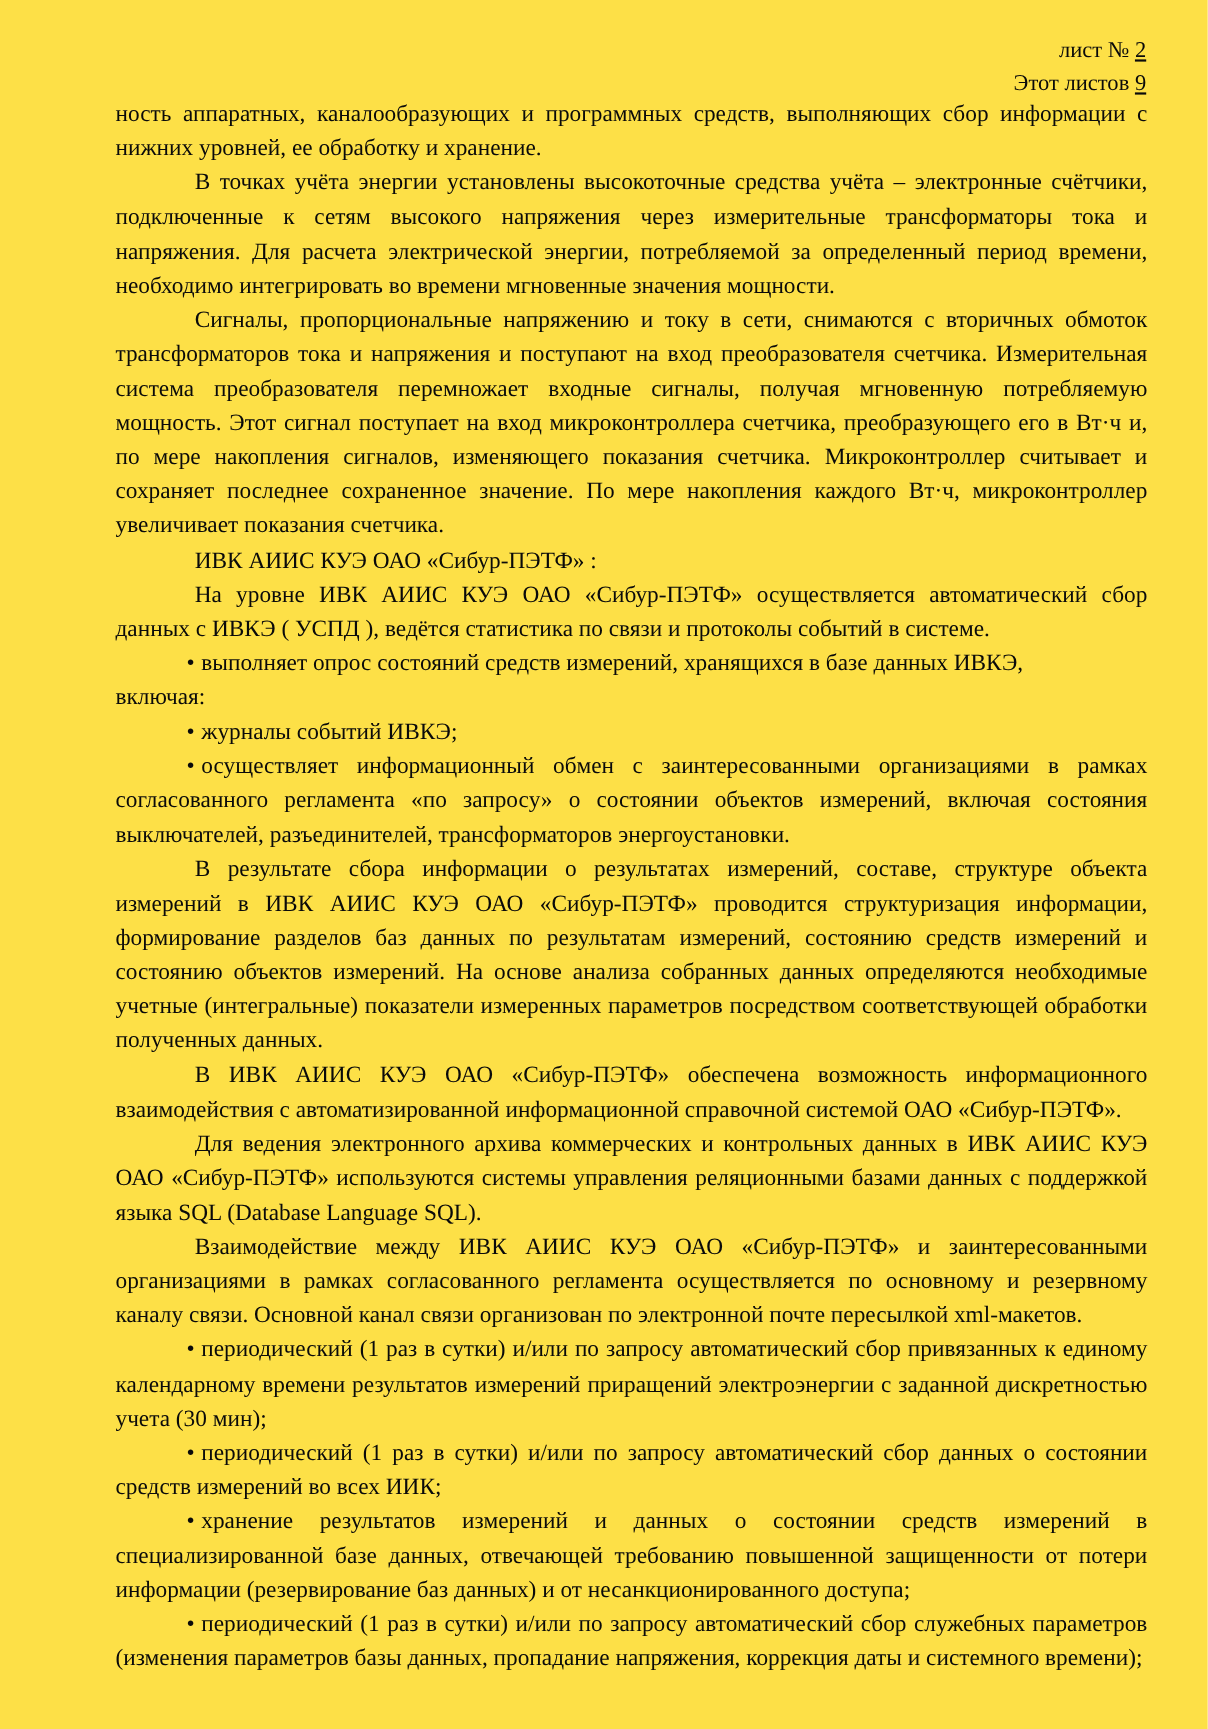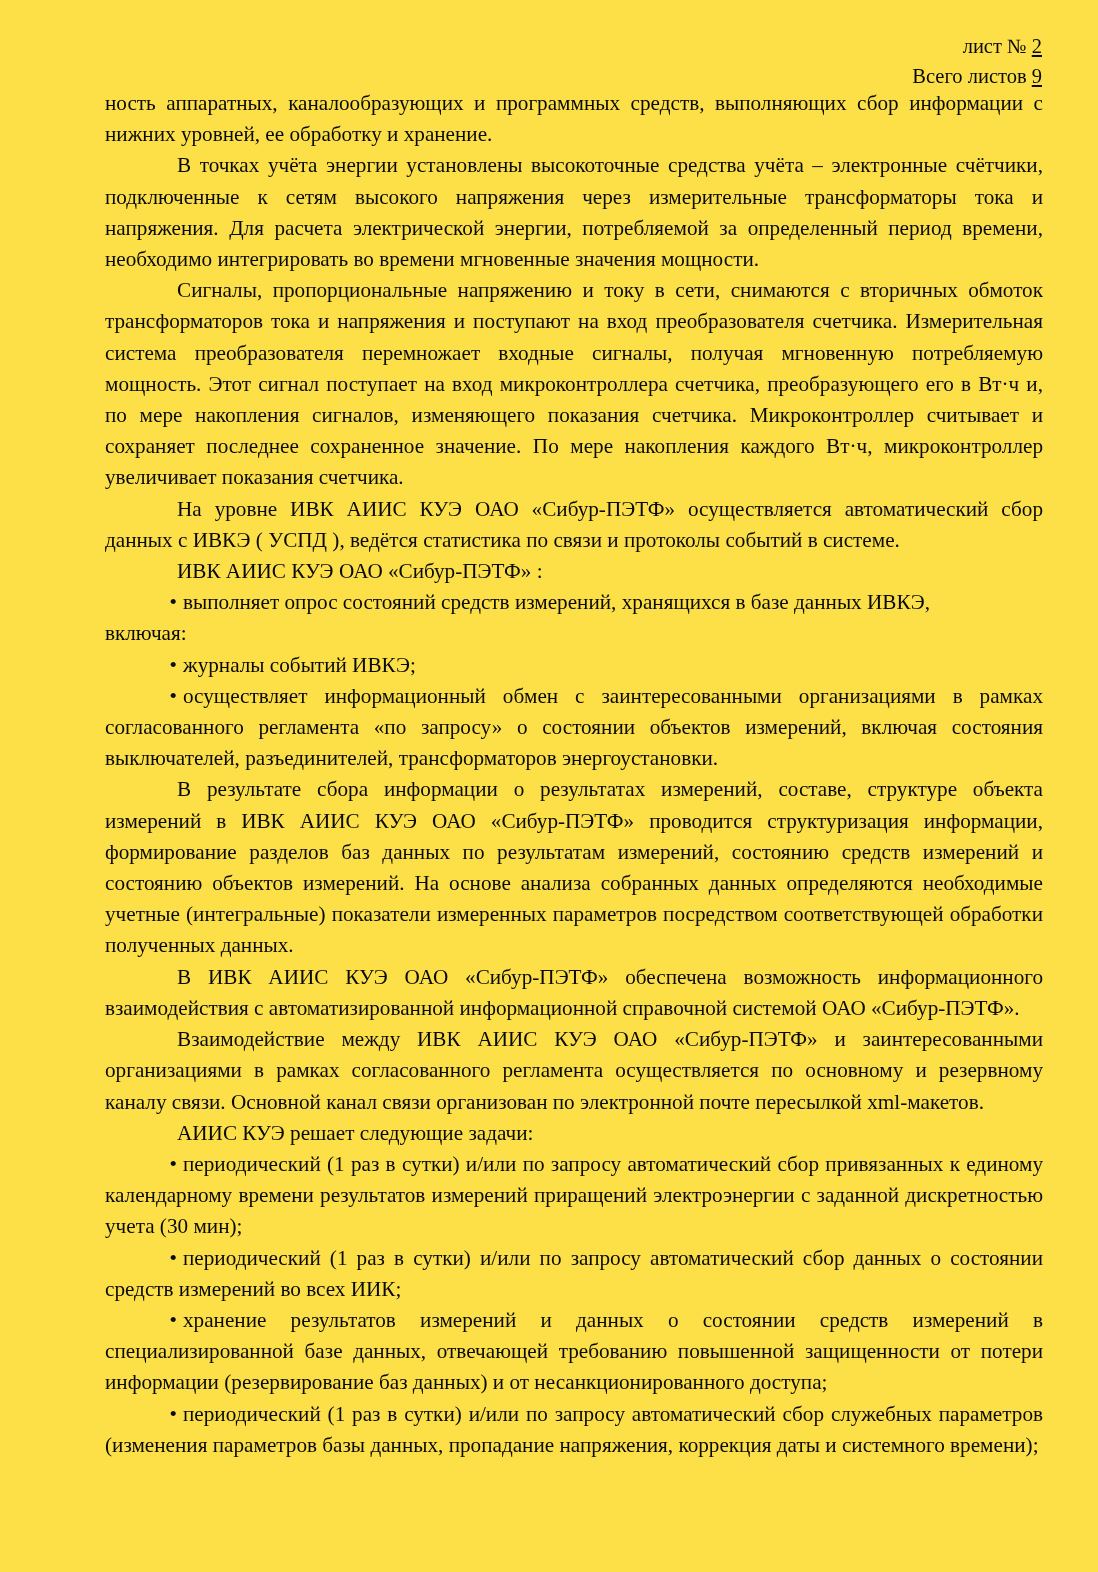--- a/index.html
+++ b/index.html
@@ -77,36 +77,36 @@
 <body>
 
 <div class="page">
 
   <div class="page-header">
     <div class="hdr-line">
       <span>лист №</span>
       <span class="num">2</span>
     </div>
     <div class="hdr-line">
-      <span>Всего листов</span>
+      <span>Этот листов</span>
       <span class="num">9</span>
     </div>
   </div>
 
   <div class="body-area">
 
     <p class="noindent">ность аппаратных, каналообразующих и программных средств, выполняющих сбор информации с нижних уровней, ее обработку и хранение.</p>
 
     <p class="indent">В точках учёта энергии установлены высокоточные средства учёта – электронные счётчики, подключенные к сетям высокого напряжения через измерительные трансформаторы тока и напряжения. Для расчета электрической энергии, потребляемой за определенный период времени, необходимо интегрировать во времени мгновенные значения мощности.</p>
 
     <p class="indent">Сигналы, пропорциональные напряжению и току в сети, снимаются с вторичных обмоток трансформаторов тока и напряжения и поступают на вход преобразователя счетчика. Измерительная система преобразователя перемножает входные сигналы, получая мгновенную потребляемую мощность. Этот сигнал поступает на вход микроконтроллера счетчика, преобразующего его в Вт·ч и, по мере накопления сигналов, изменяющего показания счетчика. Микроконтроллер считывает и сохраняет последнее сохраненное значение. По мере накопления каждого Вт·ч, микроконтроллер увеличивает показания счетчика.</p>
 
+    <p class="indent">ИВК  АИИС КУЭ ОАО «Сибур-ПЭТФ» :</p>
+
     <p class="indent">На уровне ИВК   АИИС КУЭ ОАО «Сибур-ПЭТФ» осуществляется автоматический сбор данных с ИВКЭ ( УСПД ), ведётся статистика по связи и протоколы событий в системе.</p>
-
-    <p class="indent">ИВК  АИИС КУЭ ОАО «Сибур-ПЭТФ» :</p>
 
 
     <p class="bullet">
       <span class="bullet-glyph">•</span><span>выполняет опрос состояний средств измерений, хранящихся в базе данных   ИВКЭ,</span>
     </p>
 
     <p class="noindent bullet-cont">включая:</p>
 
     <p class="bullet">
       <span class="bullet-glyph">•</span><span>журналы событий ИВКЭ;</span>
@@ -114,24 +114,24 @@
 
 
     <p class="bullet">
       <span class="bullet-glyph">•</span><span>осуществляет информационный обмен с заинтересованными организациями в рамках согласованного регламента «по запросу» о состоянии объектов измерений, включая состояния выключателей, разъединителей, трансформаторов энергоустановки.</span>
     </p>
 
     <p class="indent">В результате сбора информации о результатах измерений, составе, структуре объекта измерений в ИВК   АИИС КУЭ ОАО «Сибур-ПЭТФ»  проводится структуризация информации, формирование разделов баз данных по результатам измерений, состоянию средств измерений и состоянию объектов измерений. На основе анализа собранных данных определяются необходимые учетные (интегральные) показатели измеренных параметров посредством соответствующей обработки полученных данных.</p>
 
     <p class="indent">В ИВК   АИИС КУЭ ОАО «Сибур-ПЭТФ» обеспечена возможность информационного взаимодействия с автоматизированной информационной справочной системой ОАО «Сибур-ПЭТФ».</p>
 
+    <p class="indent">Для ведения электронного архива коммерческих и контрольных данных в ИВК АИИС КУЭ ОАО «Сибур-ПЭТФ» используются системы управления реляционными базами данных с поддержкой языка SQL (Database Language SQL).</p>
 
     <p class="indent">Взаимодействие между ИВК   АИИС КУЭ ОАО «Сибур-ПЭТФ» и заинтересованными организациями в рамках согласованного регламента осуществляется по основному и резервному каналу связи. Основной канал связи организован по электронной почте пересылкой xml-макетов.</p>
 
-    <p class="indent">АИИС КУЭ  решает следующие задачи:</p>
 
     <p class="bullet">
       <span class="bullet-glyph">•</span><span>периодический (1 раз в сутки) и/или по запросу автоматический сбор привязанных к единому календарному времени результатов измерений приращений электроэнергии с заданной дискретностью учета (30 мин);</span>
     </p>
 
     <p class="bullet">
       <span class="bullet-glyph">•</span><span>периодический (1 раз в сутки) и/или по запросу автоматический сбор данных о состоянии средств измерений во всех ИИК;</span>
     </p>
 
     <p class="bullet">

